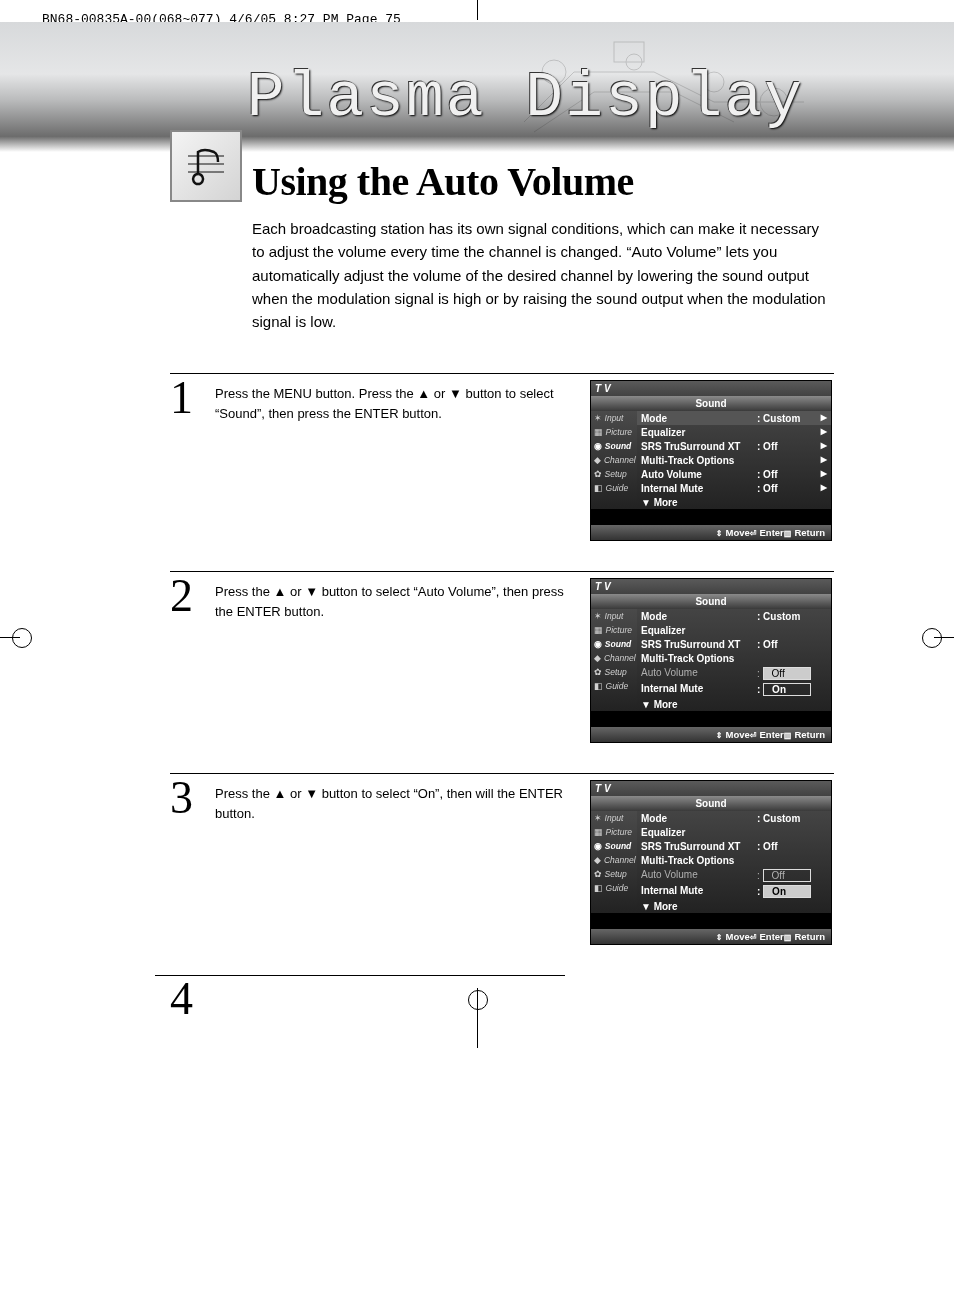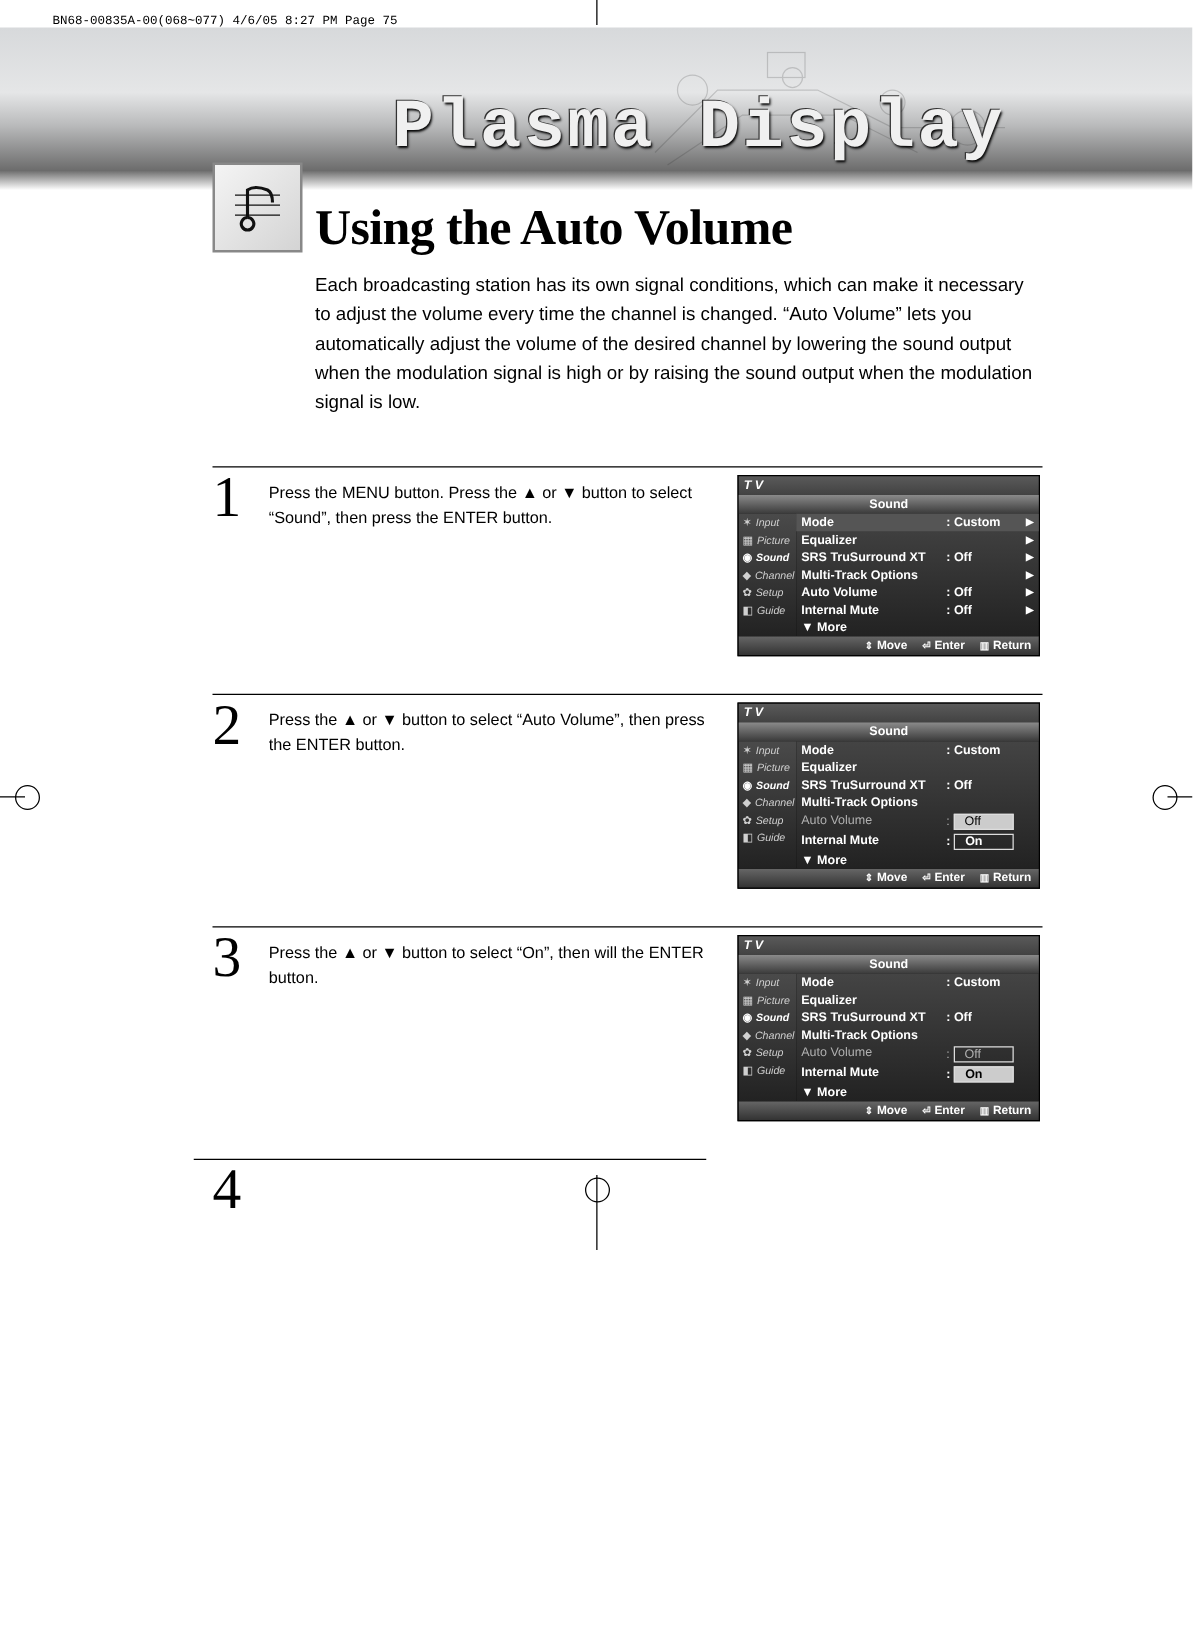--- a/index.html
+++ b/index.html
@@ -6,21 +6,21 @@
     margin: 0;
     padding: 0;
     font-family: Arial, Helvetica, sans-serif;
     background: #fff;
     width: 954px;
     position: relative;
   }
   .crop-marks {
     position: absolute;
     font-family: "Courier New", monospace;
-    font-size: 10px;
+    font-size: 13px;
     top: 12px;
     left: 42px;
     color: #000;
   }
   .crop-line {
     position: absolute;
     background: #000;
   }
   .crop-v-top { width: 1px; height: 20px; top: 0; left: 477px; }
   .crop-v-bot { width: 1px; height: 60px; bottom: 0; left: 477px; }
@@ -49,22 +49,22 @@
     top: 10px;
     width: 300px;
     height: 110px;
     opacity: 0.18;
   }
   .plasma-title {
     position: absolute;
     right: 150px;
     bottom: 18px;
     font-family: "Courier New", monospace;
-    font-size: 55px;
-    font-weight: bold;
+    font-size: 63px;
+    font-weight: normal;
     letter-spacing: 2px;
     color: #f0f0f0;
     text-shadow: -1px -1px 0 #333, 1px 1px 2px #000;
   }
   .music-icon {
     position: absolute;
     left: 170px;
     top: 130px;
     width: 68px;
     height: 68px;
@@ -178,25 +178,25 @@
   .mrow .lbl { flex: 1; }
   .mrow .val { width: 60px; }
   .mrow .arr { width: 10px; text-align: right; font-size: 8px; }
   .mrow.dim { color: #b0b0b0; font-weight: normal; }
   .mrow.hl { background: #555; }
   .valbox { border: 1px solid #ddd; padding: 0 8px; display: inline-block; min-width: 30px; }
   .valbox.sel { background: #ccc; color: #000; }
   .osd-foot {
     display: flex;
     justify-content: flex-end;
-    gap: 12px;
     background: linear-gradient(#666,#333);
     padding: 2px 6px;
     font-weight: bold;
     font-size: 9.5px;
+    margin-top: 16px;
   }
   .foot-ico { font-size: 8px; color: #fff; margin-right: 3px; }
   .pagenum {
     position: absolute;
     right: 110px;
     top: 1168px;
     font-family: "Times New Roman", serif;
     font-style: italic;
     font-size: 20px;
   }

